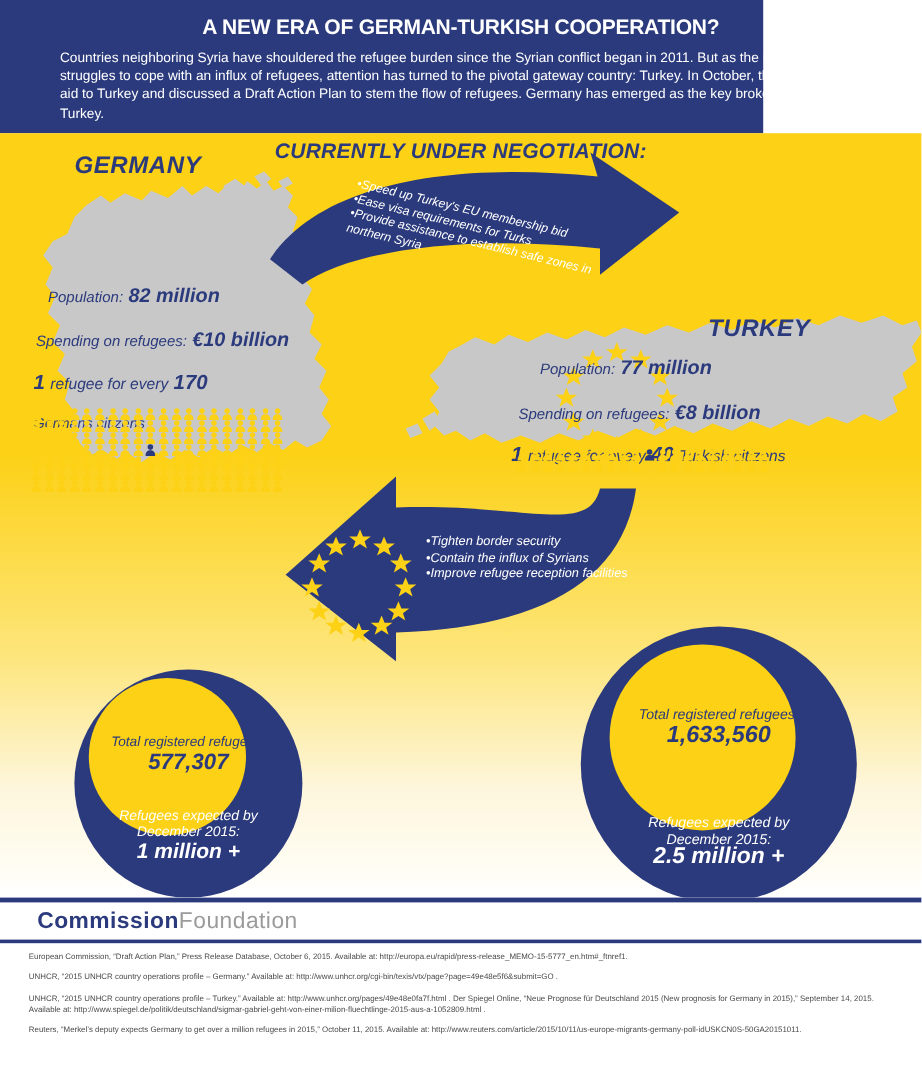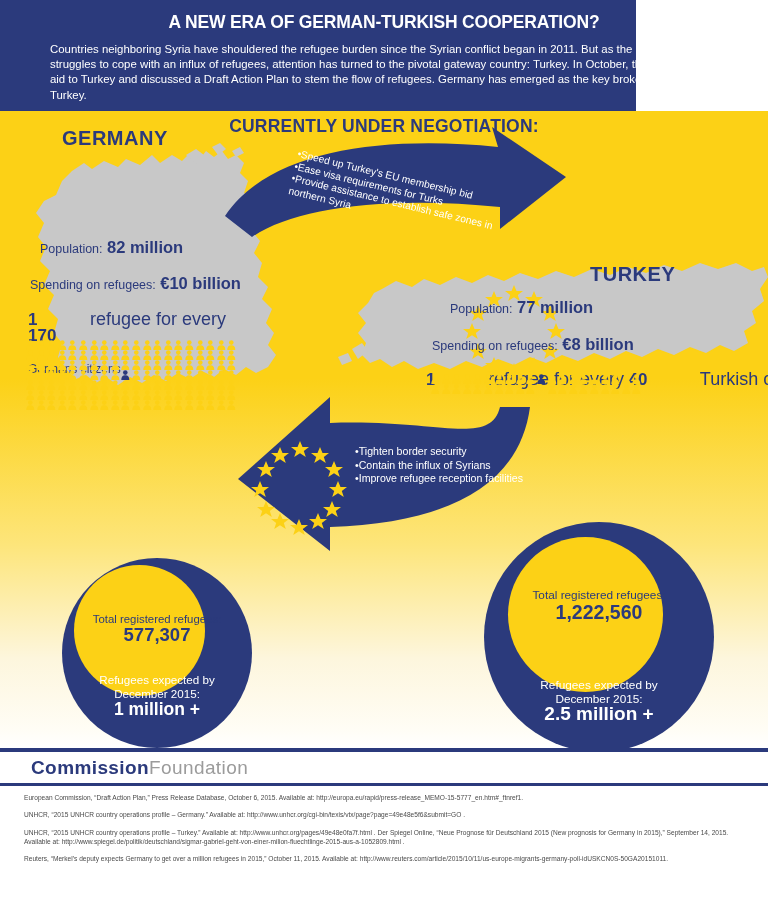--- a/index.html
+++ b/index.html
@@ -26,41 +26,42 @@
     color:#ffffff;font-size:11.4px;line-height:15.2px;
     text-align:left;
     margin-left:26px;
   }
 
   
   .canvas{
     position:absolute;left:0;top:111px;width:768px;height:637px;
     background:linear-gradient(to bottom,#fcd116 0%,#fcd116 42%,#fde57a 68%,#fdf6dd 86%,#fffdf5 97%,#ffffff 100%);
     overflow:hidden;
+    font-style:italic;
   }
 
   .maps-svg{position:absolute;left:0;top:0;width:768px;height:637px;}
 
   
   .country-label{
     position:absolute;color:#2b3a7c;font-weight:bold;font-size:20px;letter-spacing:0.5px;
   }
   .germany-label{left:62px;top:16px;}
   .turkey-label{left:590px;top:152px;}
 
   .negotiation-title{
     position:absolute;left:0;top:5px;width:768px;text-align:center;
     color:#2b3a7c;font-weight:bold;font-size:17.5px;letter-spacing:0.2px;
   }
 
   .stat{position:absolute;color:#2b3a7c;white-space:nowrap;}
   .stat .lead{font-size:12.5px;}
   .stat .big{font-size:16.5px;font-weight:bold;}
   .stat .num{font-size:17px;font-weight:bold;}
-  .stat .small{font-size:18px;margin-left:48px;}
+  .stat .small{font-size:13px;}
 
   .ger-pop{left:40px;top:127px;}
   .ger-spend{left:30px;top:163px;}
   .ger-ratio{left:28px;top:200px;line-height:16px;white-space:normal;width:230px;}
   .ger-ratio .sub{display:block;font-size:12px;margin-top:17px;}
 
   .tur-pop{left:450px;top:187px;}
   .tur-spend{left:432px;top:224px;}
   .tur-ratio{left:426px;top:258px;}
 
@@ -1332,21 +1333,21 @@
     <div class="circle-txt c1-bot">
       <span>Refugees expected by</span><br>
       <span>December 2015:</span>
       <span class="v">1 million +</span>
     </div>
 
     <div class="circle-outer c2-outer"></div>
     <div class="circle-inner c2-inner"></div>
     <div class="circle-txt c2-top">
       <span>Total registered refugees:</span>
-      <span class="v">1,222,560</span>
+      <span class="v">1,633,560</span>
     </div>
     <div class="circle-txt c2-bot">
       <span>Refugees expected by</span><br>
       <span>December 2015:</span>
       <span class="v">2.5 million +</span>
     </div>
 
   </div>
 
   <div class="footer-rule-top"></div>

